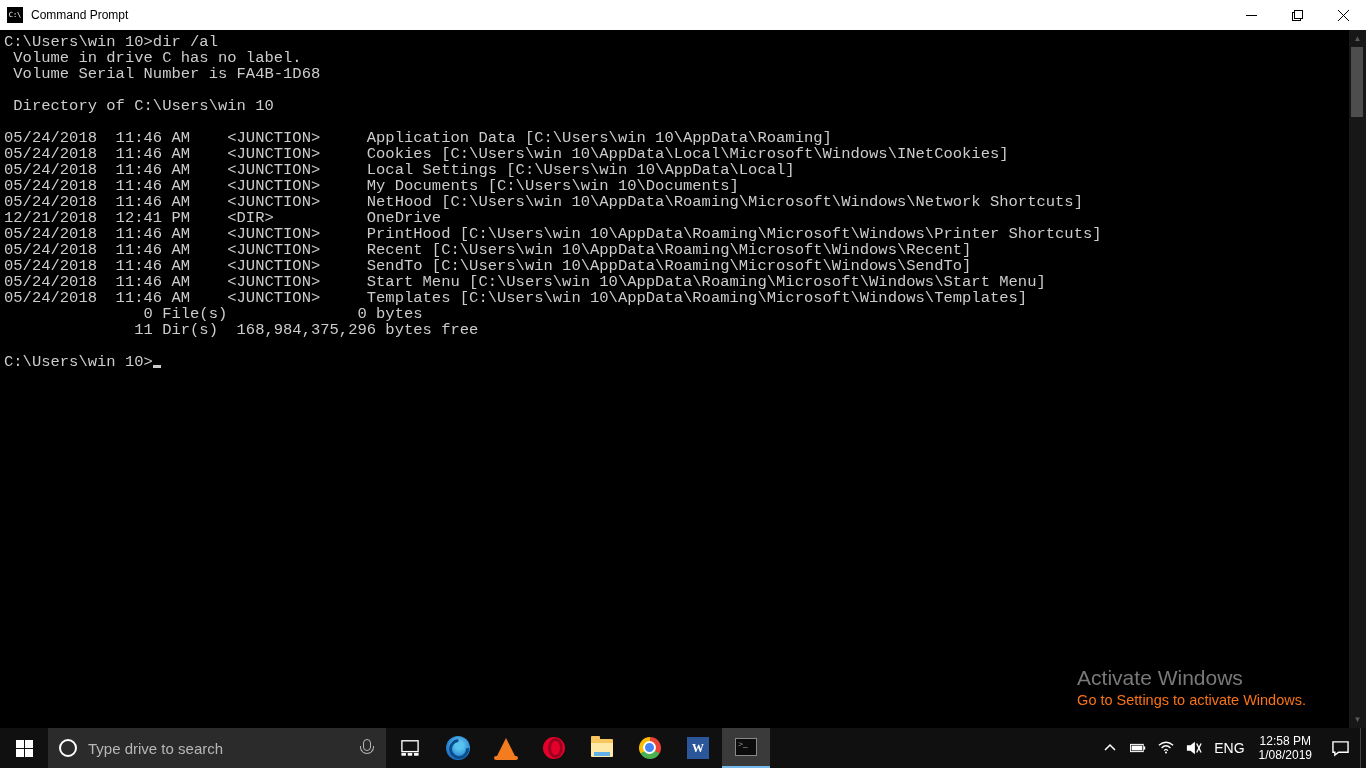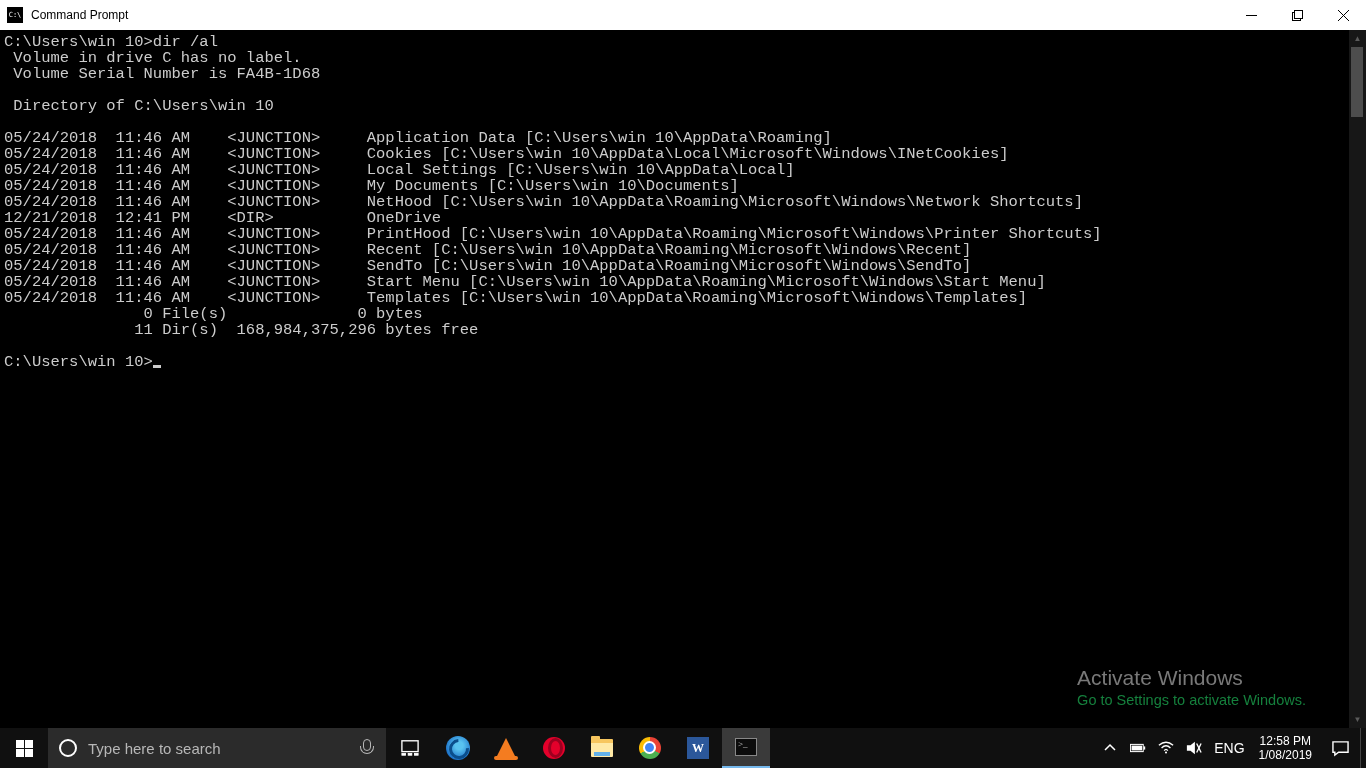--- a/index.html
+++ b/index.html
@@ -93,21 +93,21 @@
 
   
   .watermark {
     position: absolute;
     right: 60px;
     bottom: 20px;
     color: #797979;
     text-align: left;
   }
   .watermark .line1 { font-size: 21px; font-weight: 400; }
-  .watermark .line2 { font-size: 14.5px; margin-top: 2px; color: #15803d; }
+  .watermark .line2 { font-size: 14.5px; margin-top: 2px; color: #f97316; }
 
   
   .taskbar {
     width: 1366px; height: 40px;
     background: #101010;
     position: relative;
     display: flex;
     align-items: center;
   }
   .start-btn {
@@ -254,21 +254,21 @@
         <rect x="9" y="0" width="8" height="8"></rect>
       <rect x="0" y="9" width="8" height="8"></rect>
         <rect x="9" y="9" width="8" height="8"></rect>
     </svg>
   </div>
 
   <div class="searchbox">
     <div class="cortana">
         <div class="cortana-circle"></div>
       </div>
-    <div class="placeholder">Type here to search</div>
+    <div class="placeholder">Type drive to search</div>
     <div class="mic">
         <div class="mic-ic"></div>
       </div>
   </div>
 
   <div class="task-btn taskview">
     <svg viewBox="0 0 20 18">
         <rect x="1" y="1" width="18" height="12" stroke-width="1.5"></rect>
         <rect x="1" y="15" width="4" height="2" fill="#fff"></rect>
         <rect x="8" y="15" width="4" height="2" fill="#fff"></rect>

